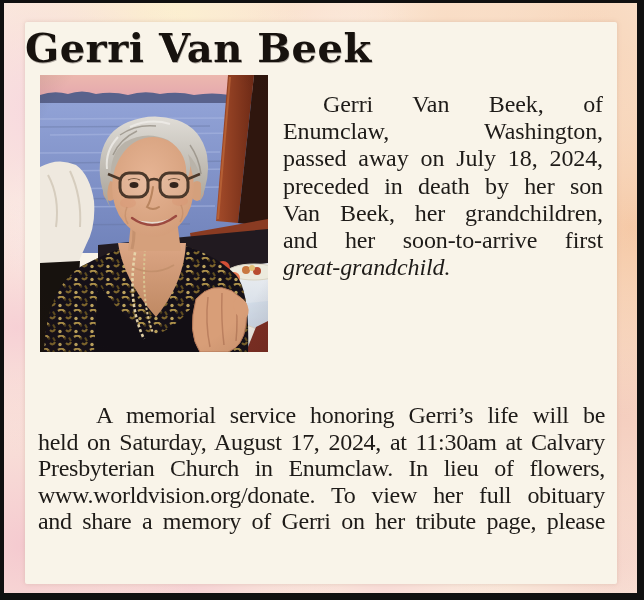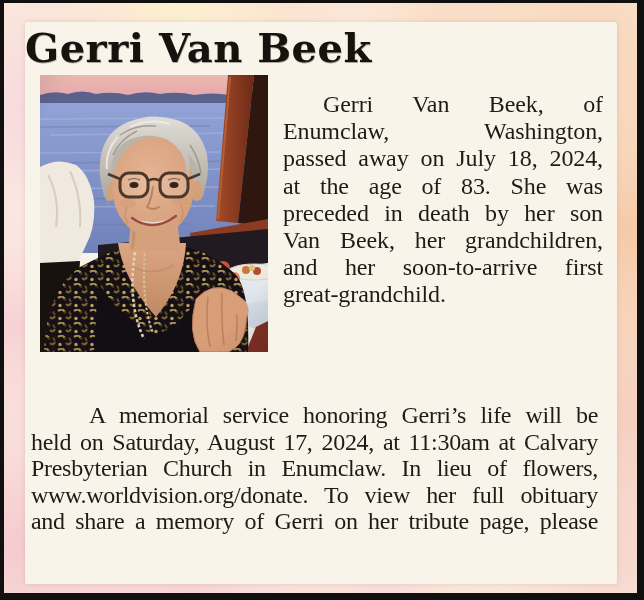--- a/index.html
+++ b/index.html
@@ -40,23 +40,23 @@
     font-family:"DejaVu Serif","Liberation Serif",serif;
     font-size:40px; font-weight:bold; letter-spacing:.5px;
     color:#17120e; text-shadow:.6px .6px 0 rgba(110,100,95,.55);
   }
   .photo {
     position:absolute; left:15px; top:53px; width:228px; height:277px;
     display:block;
   }
   .para { position:absolute; color:#1e1b18;margin-top:20px; }
   .para1 { left:258px; top:49px; width:320px; font-size:24px; line-height:27.2px; letter-spacing:-.1px; }
-  .para2 { left:6px;  top:360px; width:567px; font-size:24px; line-height:26.6px; letter-spacing:-.3px; }
+  .para2 { left:13px;  top:360px; width:567px; font-size:24px; line-height:26.6px; letter-spacing:-.3px; }
   .jline { text-align:justify; text-align-last:justify; height:auto; }
-  .jline.last { text-align-last:left; }
+  .jline.last { text-align-last:left;font-style:italic; }
   .para1 .jline.first { padding-left:40px; }
   .para2 .jline.first { padding-left:58px; }
 </style>
 </head>
 <body>
 
 <div class="frame"></div>
 
 <div class="panel">
 
@@ -250,21 +250,20 @@
       <ellipse cx="201" cy="233" rx="7" ry="11" fill="#d89e78" transform="rotate(-20 201 233)"></ellipse>
     </g>
 
     <rect x="0" y="0" width="228" height="277" fill="url(#vig)"></rect>
   </svg>
 
   <div class="para para1">
       <div class="jline first">Gerri Van Beek, of</div>
       <div class="jline">Enumclaw, Washington,</div>
       <div class="jline">passed away on July 18, 2024,</div>
-      <div class="jline">at the age of 83. She was</div>
       <div class="jline">preceded in death by her son</div>
       <div class="jline">Van Beek, her grandchildren,</div>
       <div class="jline">and her soon-to-arrive first</div>
       <div class="jline last">great-grandchild.</div>
     </div>
   <div class="para para2">
       <div class="jline first">A memorial service honoring Gerri’s life will be</div>
       <div class="jline">held on Saturday, August 17, 2024, at 11:30am at Calvary</div>
       <div class="jline">Presbyterian Church in Enumclaw. In lieu of flowers,</div>
       <div class="jline">www.worldvision.org/donate. To view her full obituary</div>

